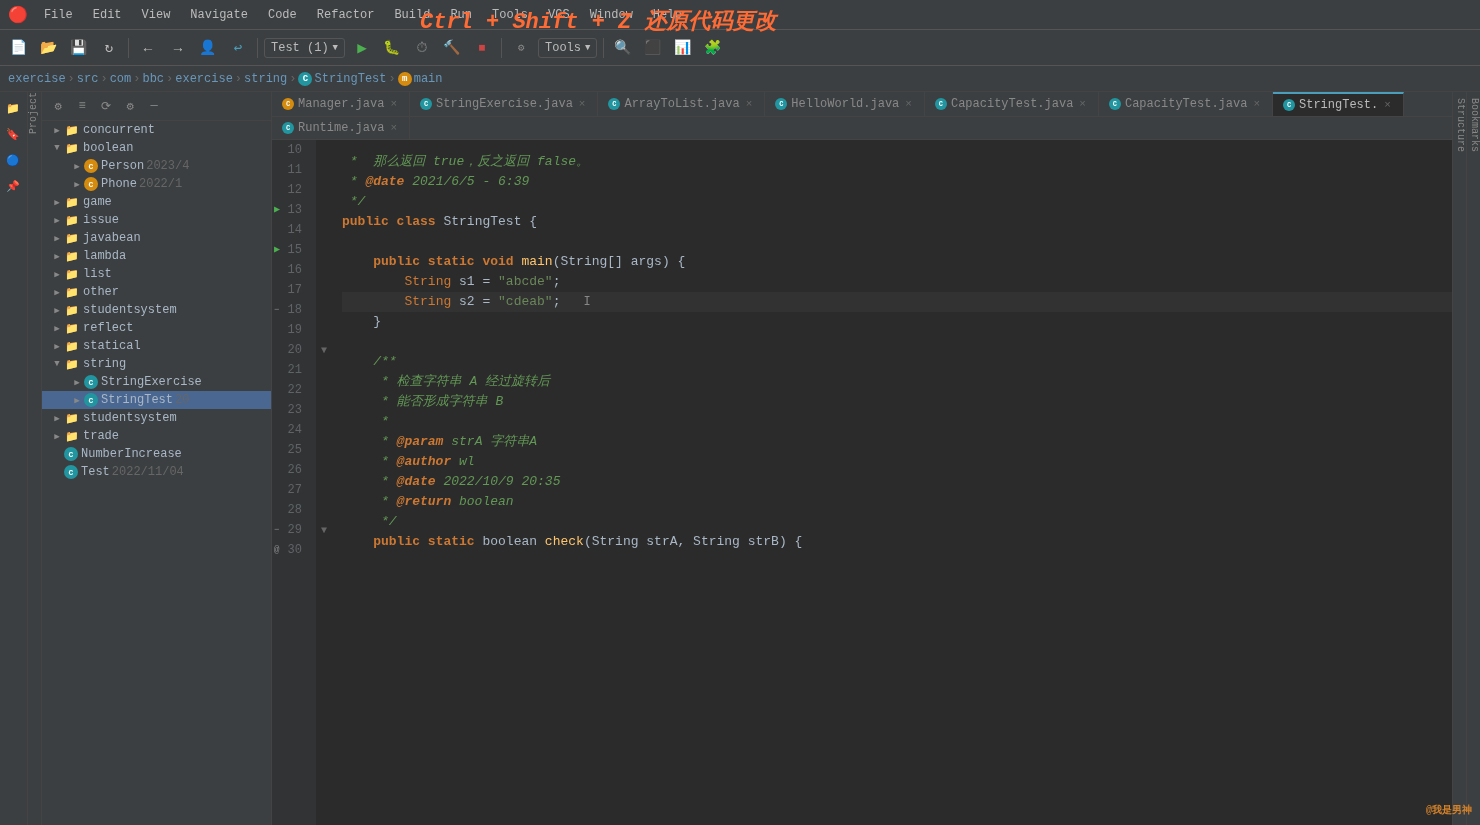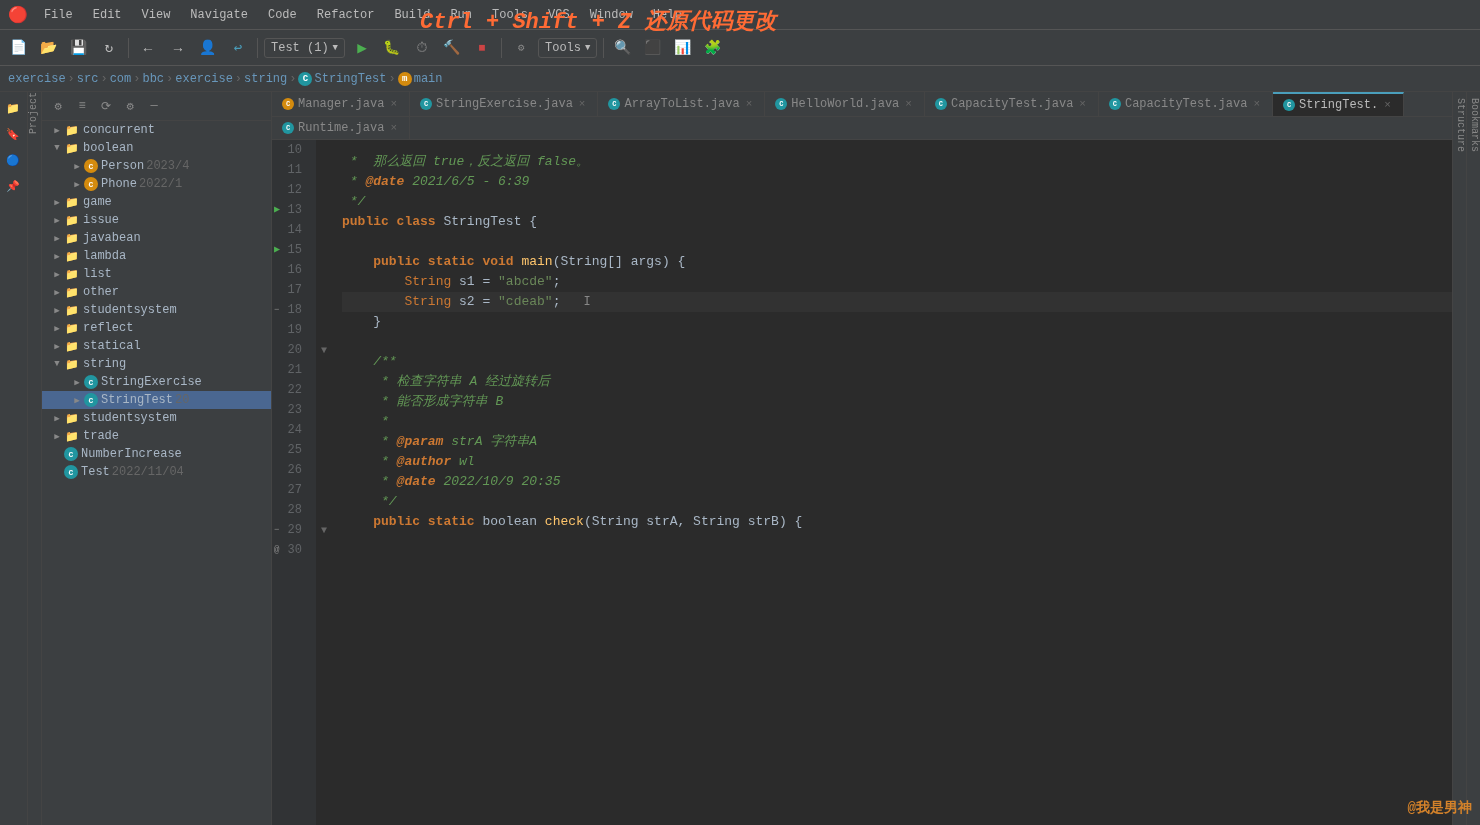--- a/index.html
+++ b/index.html
@@ -380,21 +380,21 @@
       font-size: 10px;
       cursor: pointer;
     }
 
     
     .watermark {
       position: fixed;
       bottom: 8px;
       right: 8px;
       color: #d4822a;
-      font-size: 14px;
+      font-size: 10px;
       font-weight: bold;
       pointer-events: none;
     }
   </style>
 </head>
 <body>
 
 <div class="menu-bar">
   <span style="font-size:16px; margin-right:4px;">🔴</span>
   <span class="menu-item">File</span>
@@ -770,20 +770,23 @@
 
 
         <div class="code-line">
           <span class="comment">     * <span class="annotation-kw">@author</span> wl</span>
         </div>
 
         <div class="code-line">
           <span class="comment">     * <span class="annotation-kw">@date</span> 2022/10/9 20:35</span>
         </div>
 
+        <div class="code-line">
+          <span class="comment">     * <span class="annotation-kw">@return</span> boolean</span>
+        </div>
 
         <div class="code-line">
           <span class="comment">     */</span>
         </div>
 
 
         <div class="code-line">
           <span>    </span><span class="kw">public </span><span class="kw">static </span><span style="color:#a9b7c6;">boolean </span><span class="method">check</span><span style="color:#a9b7c6;">(</span><span style="color:#a9b7c6;">String strA, String strB</span><span style="color:#a9b7c6;">) {</span>
         </div>
       </div>

